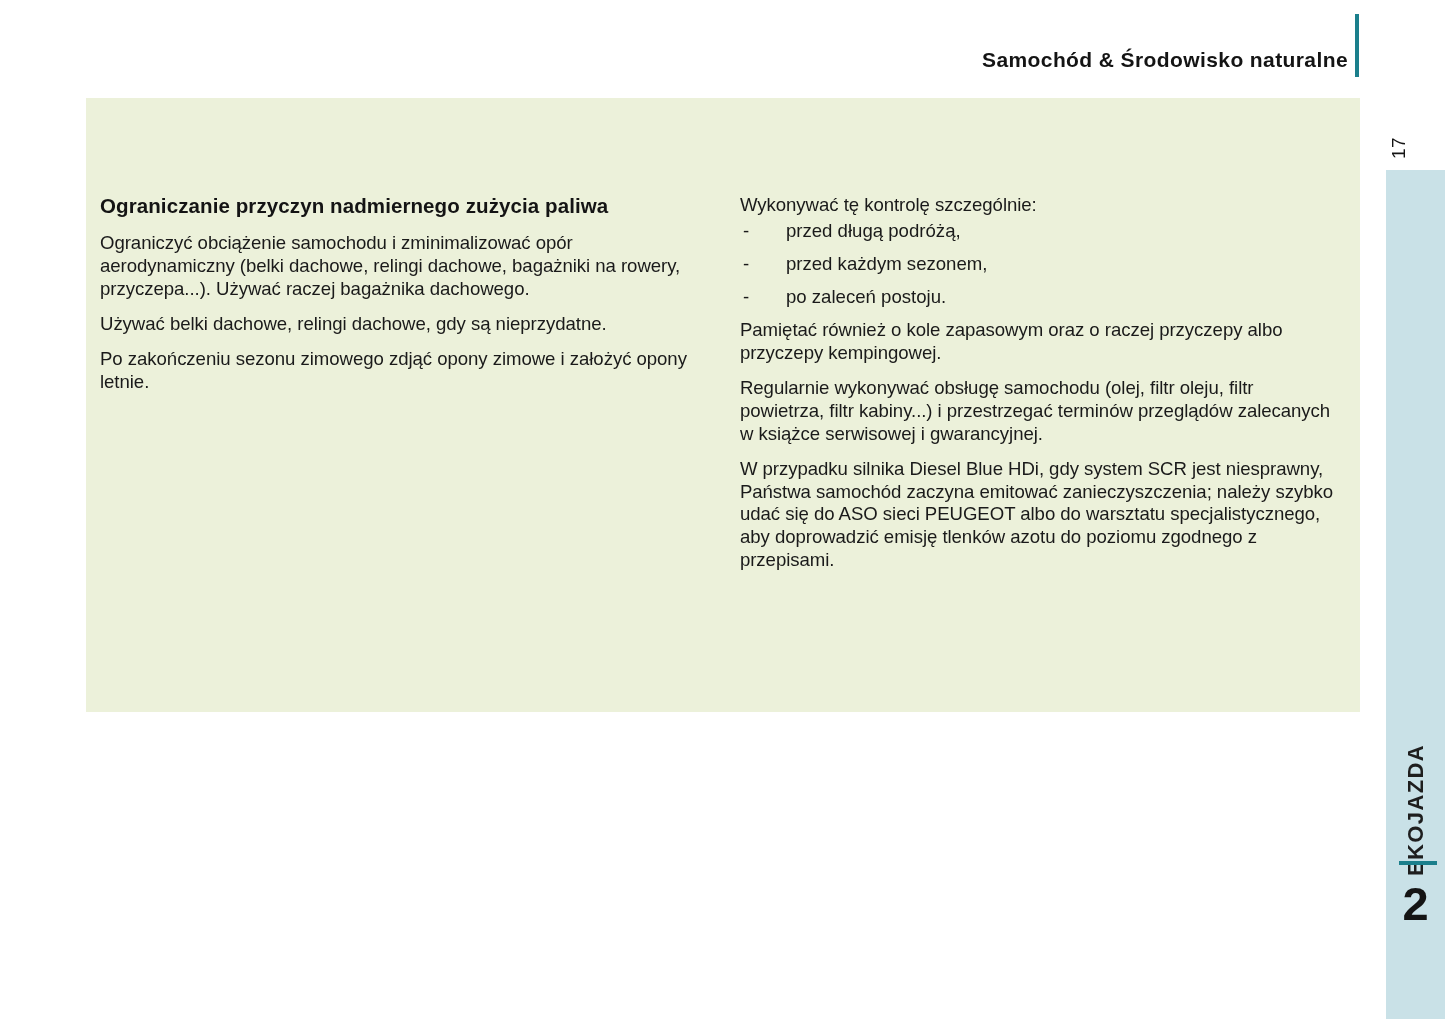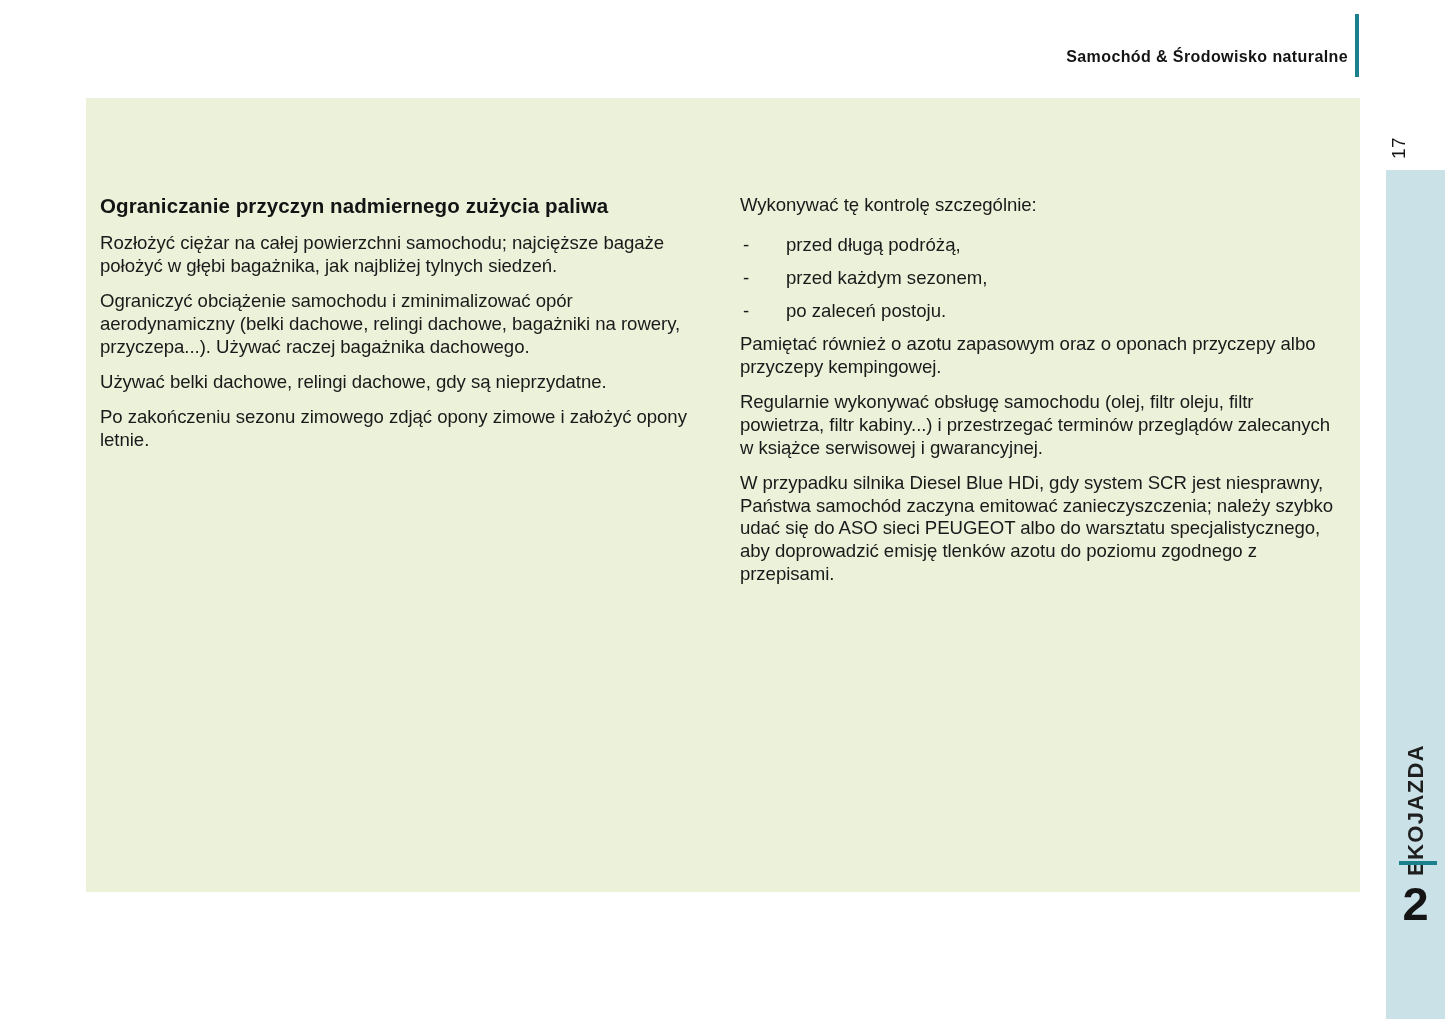--- a/index.html
+++ b/index.html
@@ -21,21 +21,21 @@
     position: absolute;
     top: 0;
     left: 0;
     width: 1445px;
     height: 92px;
   }
   #header-title {
     position: absolute;
     right: 97px;
     top: 48px;
-    font-size: 16px;
+    font-size: 21px;
     font-weight: bold;
     letter-spacing: 0.4px;
     white-space: nowrap;
     text-align: right;
     color: #141414;
   }
   #header-accent-rule {
     position: absolute;
     left: 1355px;
     top: 14px;
@@ -105,21 +105,21 @@
     color: #141414;
     line-height: 1;
   }
 
   
   #content-panel {
     position: absolute;
     left: 86px;
     top: 98px;
     width: 1274px;
-    height: 794px;
+    height: 614px;
     background: #ecf1da;
   }
 
   #columns {
     position: absolute;
     left: 14px;
     top: 96px;
     right: 0;
     display: flex;
     gap: 0px;
@@ -148,21 +148,21 @@
     font-size: 18.6px;
     line-height: 1.235;
     letter-spacing: -0.05px;
     color: #1a1a1a;
     white-space: pre-line;
   }
   p.body-text.gap-before {
     margin-top: 10px;
   }
   p.body-text.tight {
-    margin-bottom: 17px;
+    margin-bottom: 3px;
   }
 
   ul.dash-list {
     list-style: none;
     margin: 0 0 9px 0;
     padding: 0;
   }
   ul.dash-list li {
     position: relative;
     padding-left: 46px;
@@ -191,21 +191,20 @@
   <div id="side-tab-label">EKOJAZDA</div>
   <div id="side-tab-divider"></div>
   <div id="chapter-number">2</div>
 </div>
 
 <div id="content-panel">
   <div id="columns">
 
     <div class="column left">
       <h2 class="section-heading">Ograniczanie przyczyn nadmiernego zużycia paliwa</h2>
-      <p class="body-text">Rozłożyć ciężar na całej powierzchni samochodu; najcięższe bagaże położyć w głębi bagażnika, jak najbliżej tylnych siedzeń.</p>
       <p class="body-text">Ograniczyć obciążenie samochodu i zminimalizować opór aerodynamiczny (belki dachowe, relingi dachowe, bagażniki na rowery, przyczepa...). Używać raczej bagażnika dachowego.</p>
       <p class="body-text">Używać belki dachowe, relingi dachowe, gdy są nieprzydatne.</p>
       <p class="body-text gap-before">Po zakończeniu sezonu zimowego zdjąć opony zimowe i założyć opony letnie.</p>
     </div>
 
     <div class="column right">
       <p class="body-text tight">Wykonywać tę kontrolę szczególnie:</p>
 
       <ul class="dash-list">
         <li>
@@ -215,20 +214,20 @@
         <li>
           <span class="dash-marker">-</span>
           <span>przed każdym sezonem,</span>
         </li>
         <li>
           <span class="dash-marker">-</span>
           <span>po zaleceń postoju.</span>
         </li>
       </ul>
 
-      <p class="body-text">Pamiętać również o azotu zapasowym oraz o oponach przyczepy albo przyczepy kempingowej.</p>
+      <p class="body-text">Pamiętać również o kole zapasowym oraz o raczej przyczepy albo przyczepy kempingowej.</p>
 
       <p class="body-text gap-before">Regularnie wykonywać obsługę samochodu (olej, filtr oleju, filtr powietrza, filtr kabiny...) i przestrzegać terminów przeglądów zalecanych w książce serwisowej i gwarancyjnej.</p>
       <p class="body-text gap-before">W przypadku silnika Diesel Blue HDi, gdy system SCR jest niesprawny, Państwa samochód zaczyna emitować zanieczyszczenia; należy szybko udać się do ASO sieci PEUGEOT albo do warsztatu specjalistycznego, aby doprowadzić emisję tlenków azotu do poziomu zgodnego z przepisami.</p>
     </div>
 
   </div>
 </div>
 
 </body></html>

